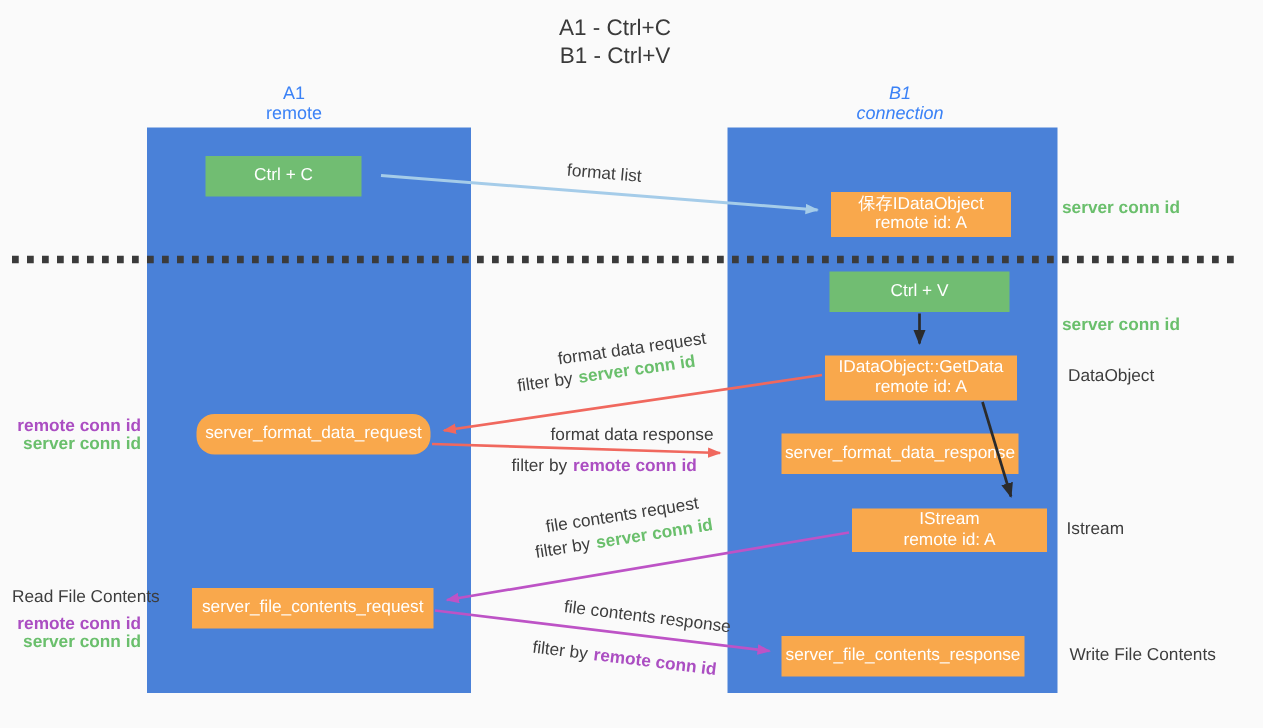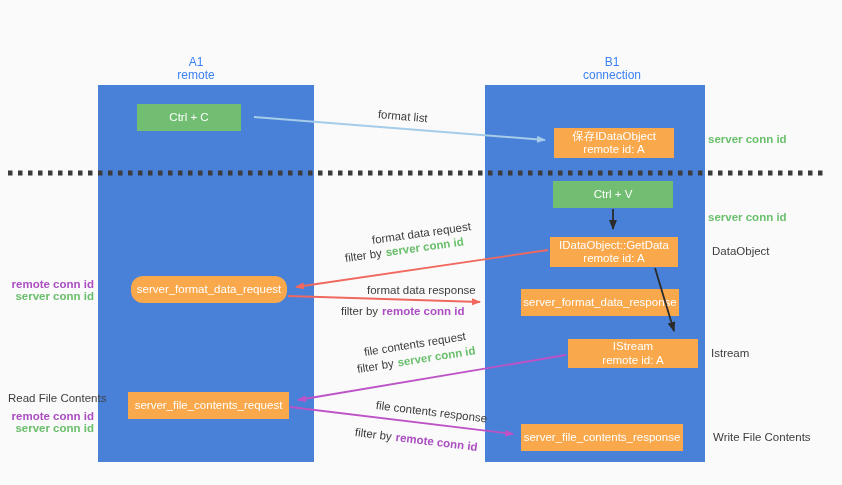--- a/index.html
+++ b/index.html
@@ -9,21 +9,21 @@
 
   .title { position:absolute; left:310px; top:9px; width:200px; text-align:center;
            font-size:15px; line-height:19px; color:#3a3a3a; }
 
   .lane { position:absolute; top:85px; height:377px; background:var(--column-blue,#4a81d8); }
   .lane-a { left:98px;  width:216px; }
   .lane-b { left:485px; width:220px; }
   .lane-header { position:absolute; top:56px; text-align:center; font-size:12px;
                  line-height:13px; color:#3b82f6; }
   .lane-header-a { left:88px;  width:216px; }
-  .lane-header-b { left:502px; width:220px; }
+  .lane-header-b { left:490px; width:220px;font-style:italic; }
 
   .node { position:absolute; color:#fff; text-align:center; font-size:11.5px; line-height:13.5px;
           display:flex; flex-direction:column; justify-content:center; white-space:nowrap; }
   .node.green  { background:var(--box-green,#71bd72); }
   .node.orange { background:var(--box-orange,#f9a84c); }
 
   .lbl { position:absolute; font-size:11.5px; color:var(--text-dark,#3d3d3d); white-space:nowrap; }
   .bold-green  { color:var(--text-green,#6abf6c); font-weight:bold; }
   .bold-purple { color:var(--text-purple,#ab4ec2); font-weight:bold; }
   .right-block { text-align:right; line-height:12px; }
@@ -39,20 +39,24 @@
   .f-blue    { fill:var(--arrow-blue,#a5cce9); }
   .f-red     { fill:var(--arrow-red,#f0685e); }
   .f-magenta { fill:var(--arrow-magenta,#bd53c6); }
   .f-black   { fill:var(--arrow-black,#2b2b2b); }
 </style>
 </head>
 <body>
 
 <div class="canvas">
 
+  <div class="title">
+    <div>A1 - Ctrl+C</div>
+    <div>B1 - Ctrl+V</div>
+  </div>
 
   <div class="lane-header lane-header-a">
     <div>A1</div>
     <div>remote</div>
   </div>
   <div class="lane-header lane-header-b">
     <div>B1</div>
     <div>connection</div>
   </div>
 

